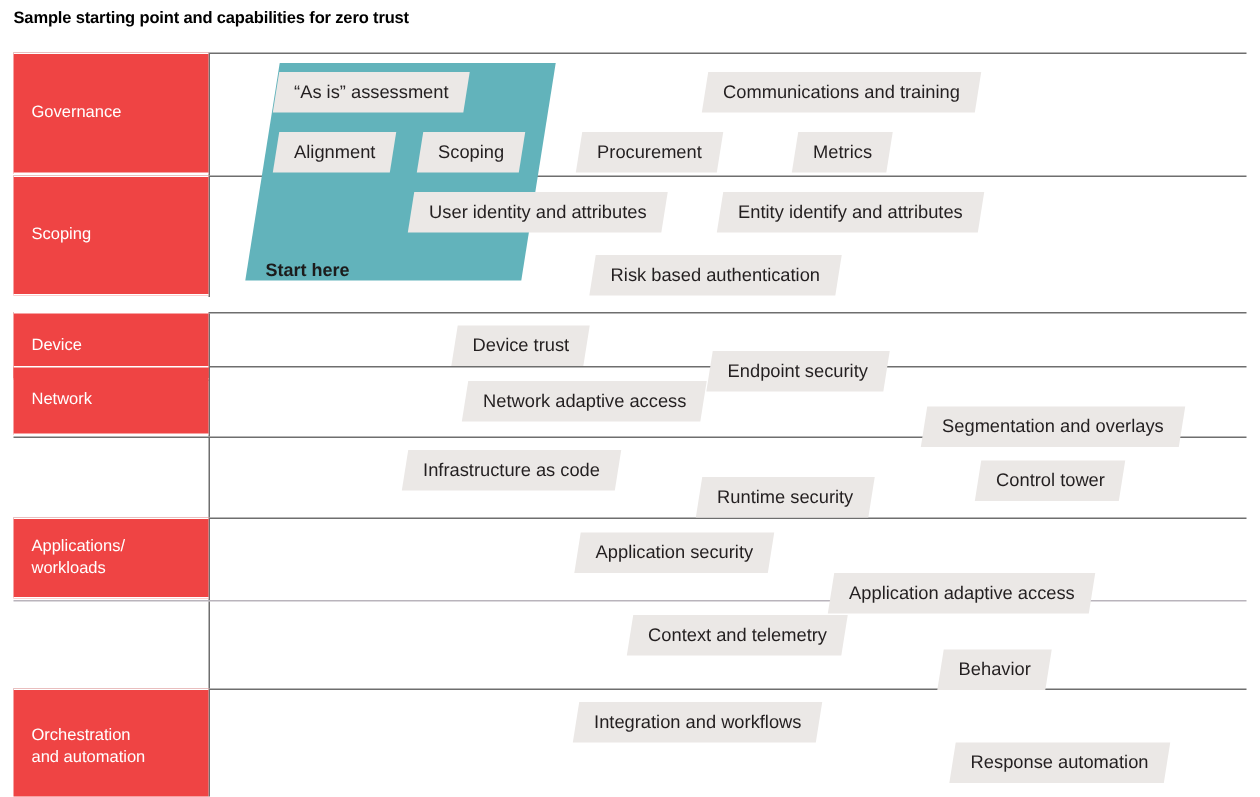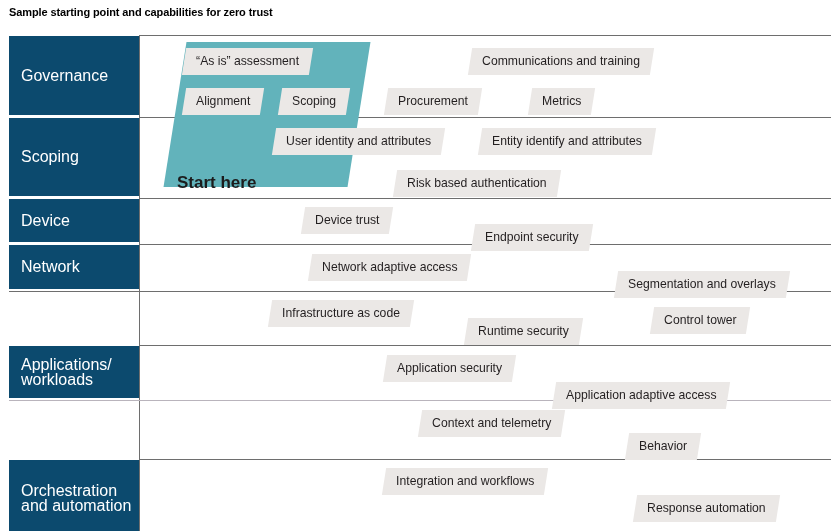--- a/index.html
+++ b/index.html
@@ -45,23 +45,23 @@
   }
   .row.last { border-bottom: 1px solid #6e6e6e; }
   .row.soft-top { border-top: 1px solid #b9b4bc; }
 
   .row-label {
     position: absolute;
     left: 0;
     top: 0;
     width: 130px;
     height: 100%;
-    background: #0c4a6e;
+    background: #ef4444;
     color: #ffffff;
-    font-size: 16px;
+    font-size: 11px;
     line-height: 15.5px;
     display: flex;
     align-items: center;
     padding-left: 12px;
     border-top: 1px solid #ffffff;
     border-bottom: 1px solid #ffffff;
     margin-top: -1px;
     z-index: 2;
   }
   .row-label span { display: block; }
@@ -100,21 +100,21 @@
     width: 184px;
     height: 145px;
     background: #62b3bb;
     transform: skewX(-9deg);
     z-index: 3;
   }
   #start-here-label {
     position: absolute;
     left: 168px;
     top: 138px;
-    font-size: 17px;
+    font-size: 12px;
     font-weight: bold;
     color: #1c1c1c;
     z-index: 6;
     white-space: nowrap;
   }
 </style>
 </head>
 <body>
 
 <div id="page-title">Sample starting point and capabilities for zero trust</div>
@@ -140,21 +140,21 @@
         <div>
           <span>Scoping</span>
         </div>
       </div>
       <div class="row-body">
         <div class="chip" style="left: 134px; top: 10px;"><span>User identity and attributes</span></div>
         <div class="chip" style="left: 340px; top: 10px;"><span>Entity identify and attributes</span></div>
         <div class="chip" style="left: 255px; top: 52px;"><span>Risk based authentication</span></div>
       </div>
     </div>
-    <div class="row" style="top: 163px; height: 46px;">
+    <div class="row" style="top: 173px; height: 46px;">
       <div class="row-label">
         <div>
           <span>Device</span>
         </div>
       </div>
       <div class="row-body">
         <div class="chip" style="left: 163px; top: 8px;"><span>Device trust</span></div>
         <div class="chip" style="left: 333px; top: 25px;"><span>Endpoint security</span></div>
       </div>
     </div>

